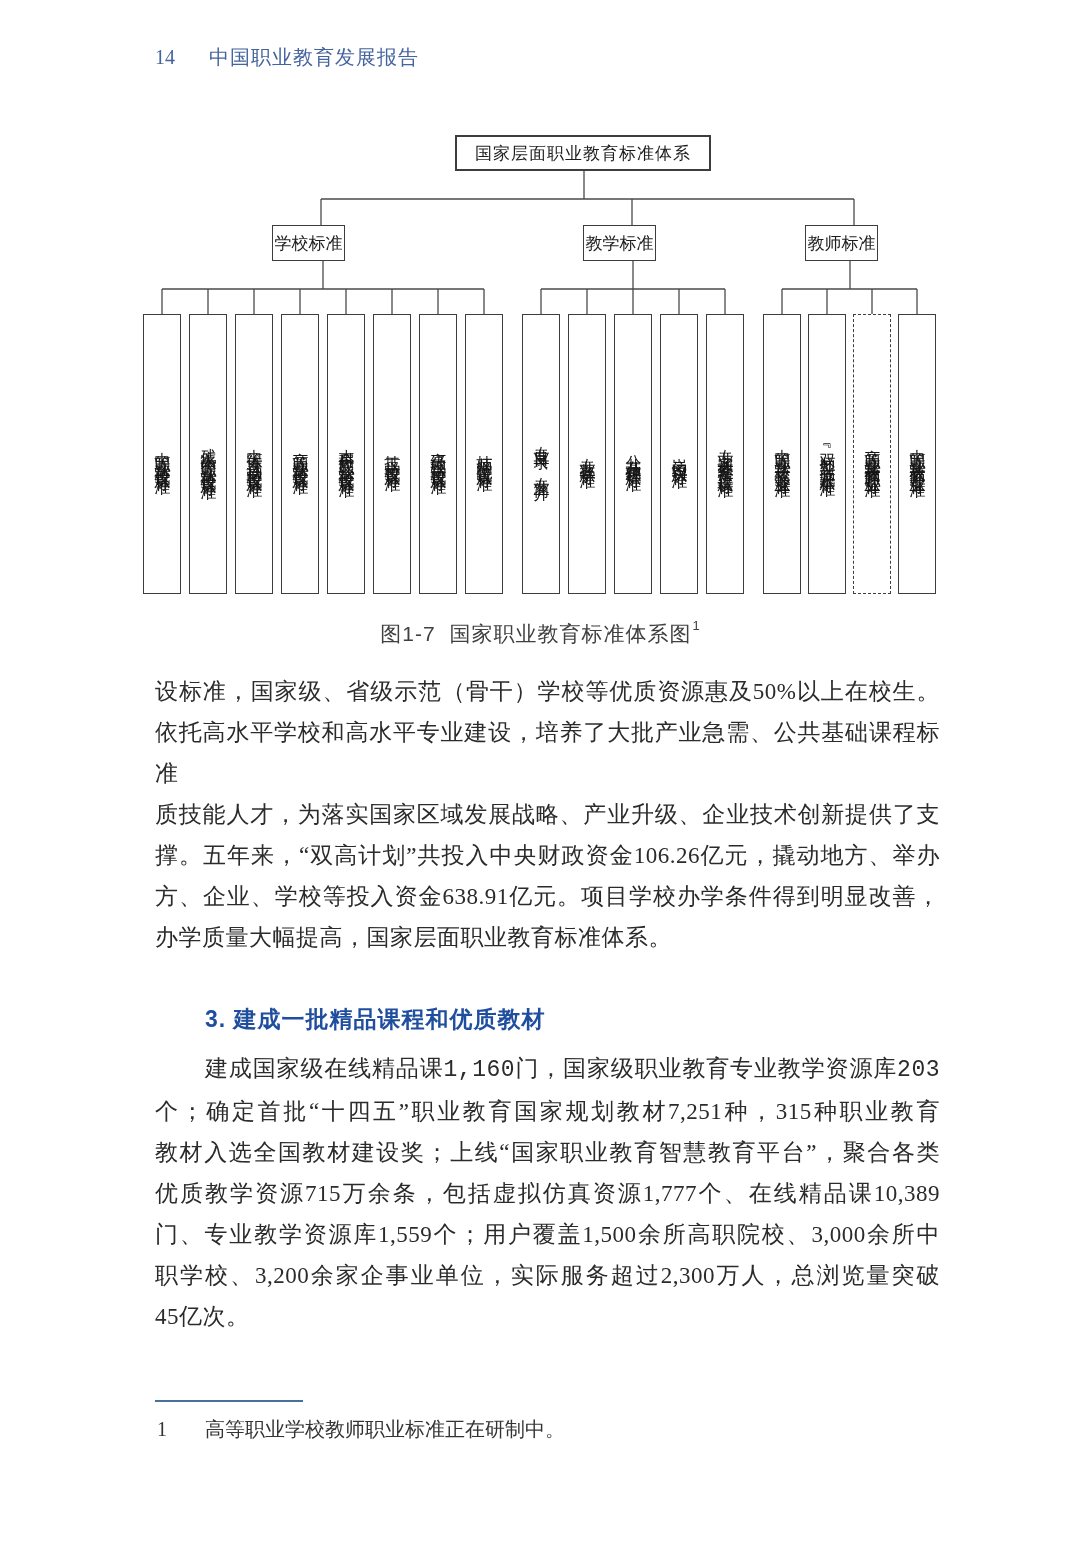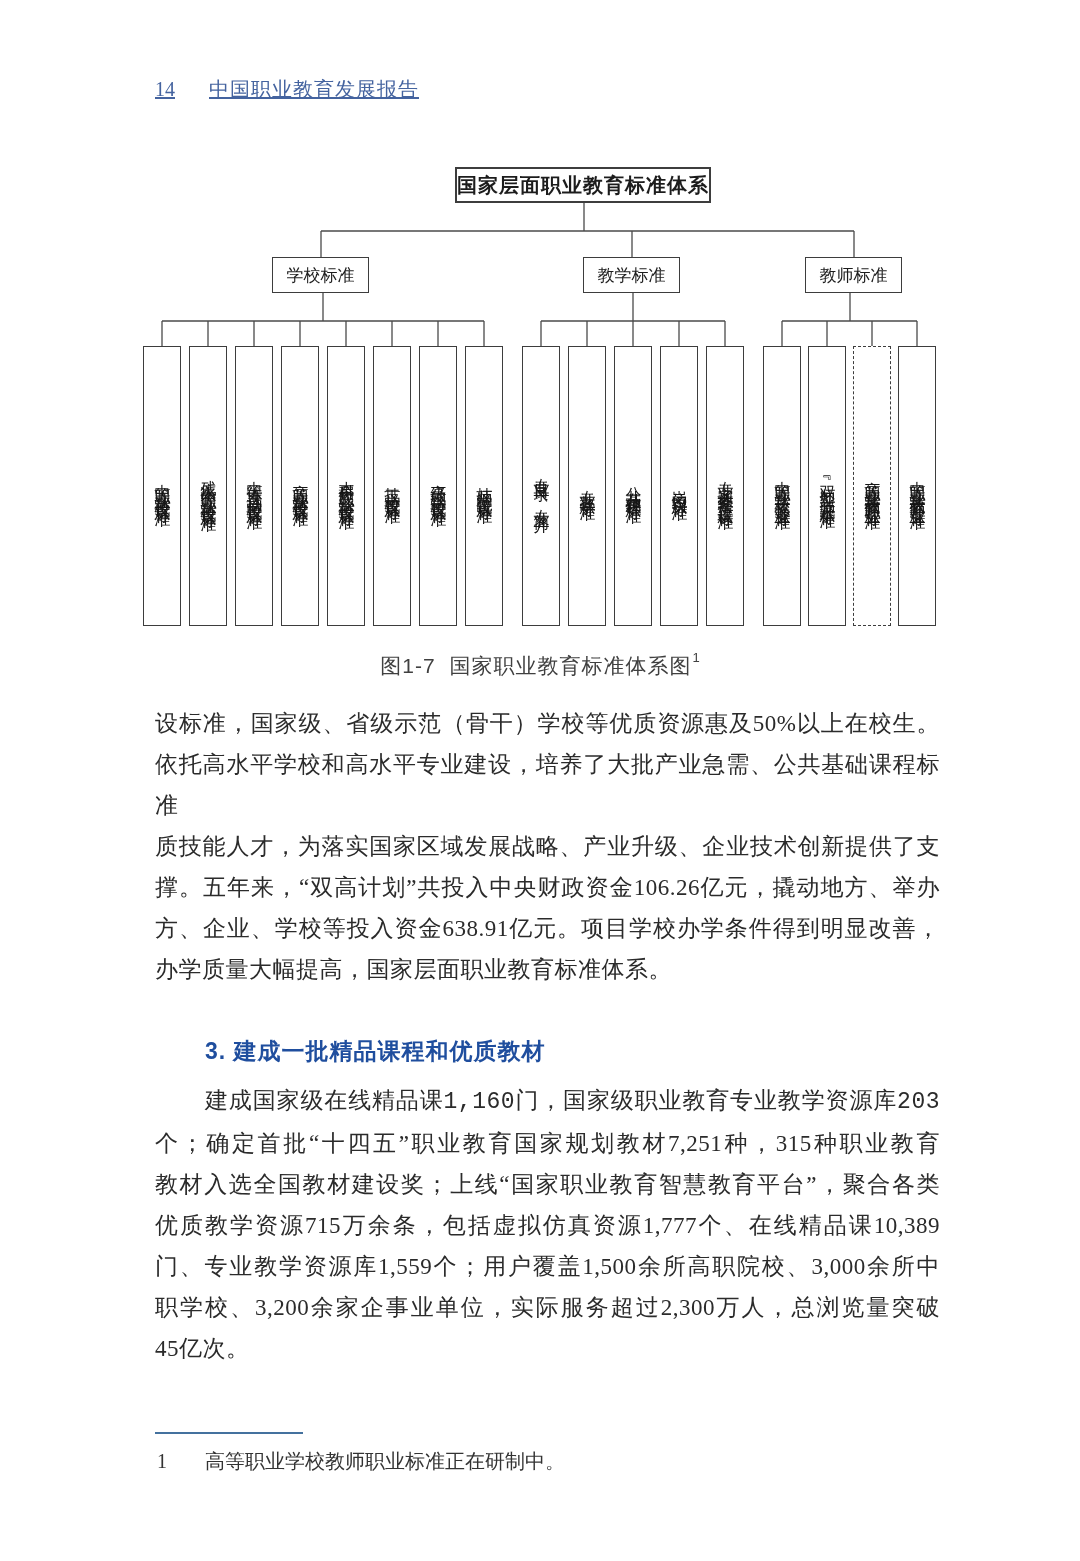--- a/index.html
+++ b/index.html
@@ -3,45 +3,44 @@
 <meta charset="utf-8">
 <style>
   html,body{margin:0;padding:0;}
   body{
     width:1080px;height:1561px;background:#ffffff;overflow:hidden;
     font-family:"Liberation Serif","DejaVu Serif",serif;
     color:#2b2b2b;
   }
   
   .page-header{
-    padding:76px 0 0 155px;
+    padding:44px 0 0 155px;
     font-size:20px;
     color:#44639f;
     letter-spacing:1px;
-    text-decoration:underline;
   }
   .page-header .pnum{margin-right:34px;letter-spacing:0;}
   
   .chart{
     position:relative;
     width:800px;height:465px;
     margin:62px 0 0 140px;
   }
   .chart svg{position:absolute;left:0;top:0;}
   .chart svg line{stroke:#4a4a4a;stroke-width:1.3;}
   .obox{
     position:absolute;
     box-sizing:border-box;
     background:#fff;
     border:2px solid #3d3d3d;
     display:flex;align-items:center;justify-content:center;
     color:#1c1c1c;
   }
-  .root-box{left:315px;top:2px;width:256px;height:36px;font-size:20px;letter-spacing:1px;font-weight:700;}
-  .l2{top:92px;width:97px;height:36px;font-size:17px;border-width:1.5px;}
+  .root-box{left:315px;top:2px;width:256px;height:36px;font-size:17px;letter-spacing:1px;font-weight:400;}
+  .l2{top:92px;width:73px;height:36px;font-size:17px;border-width:1.5px;}
   .l2-0{left:132px;}
   .l2-1{left:443px;}
   .l2-2{left:665px;font-family:Liberation Serif, serif;}
   .vbox{top:181px;width:38px;height:280px;border-width:1.5px;}
   .vbox span{
     writing-mode:vertical-rl;text-orientation:upright;
     font-size:16px;line-height:1.05;letter-spacing:3px;
     color:#151515;
   }
   .vbox.dashed{border-style:dashed;}

